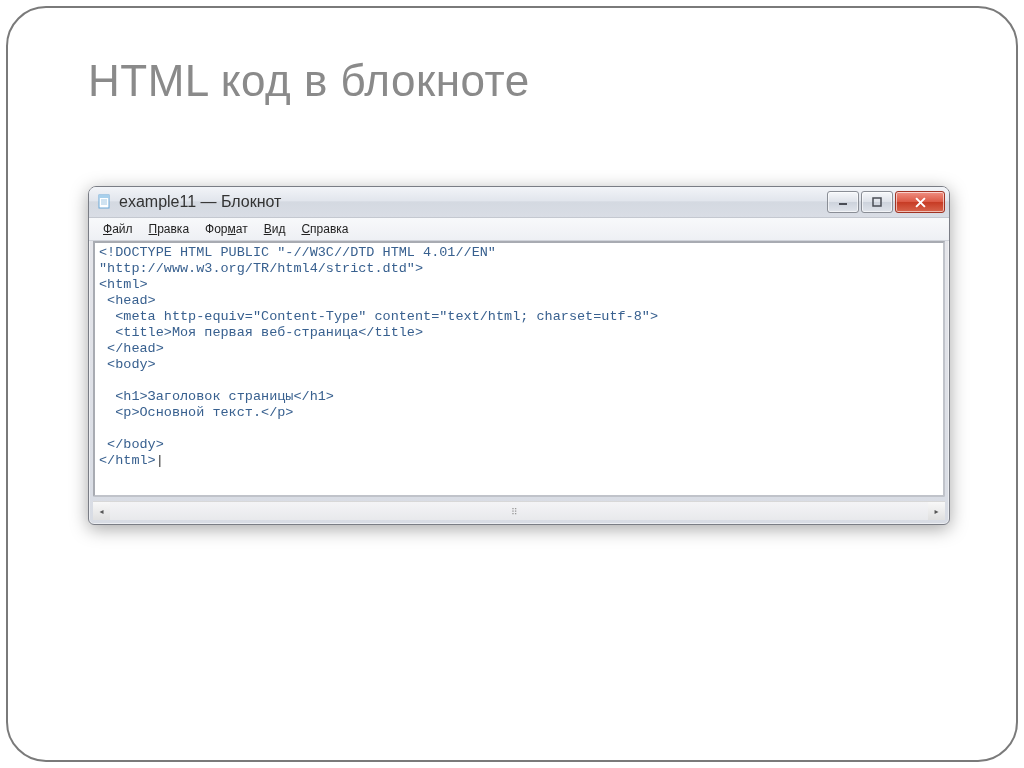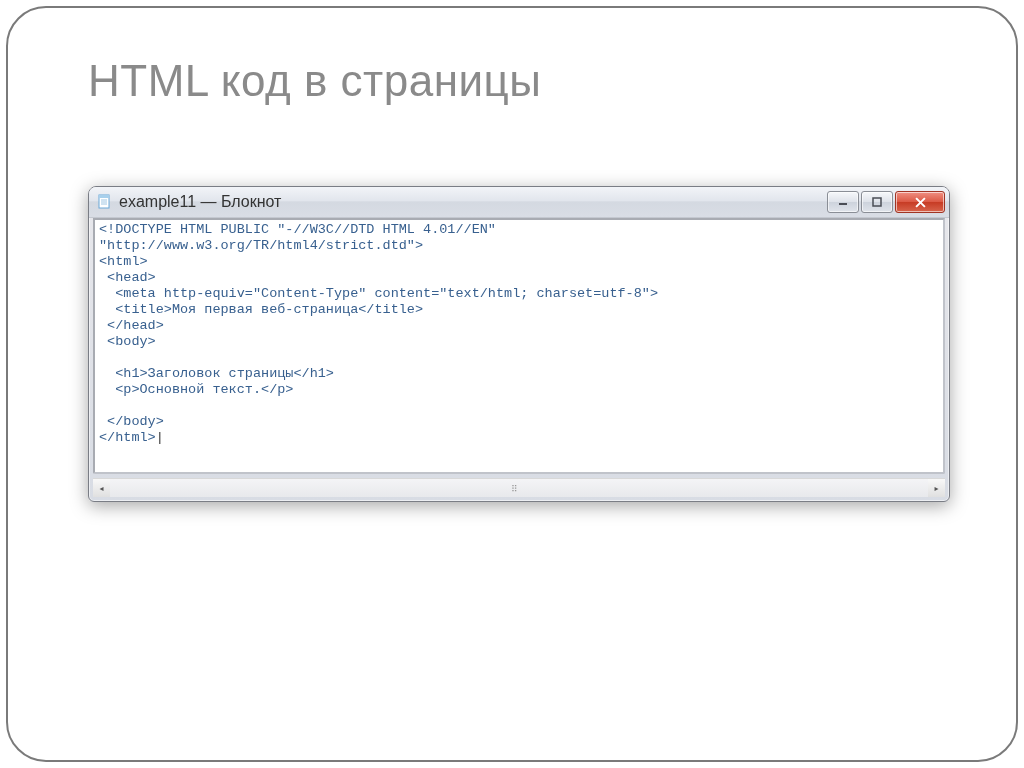--- a/index.html
+++ b/index.html
@@ -163,21 +163,21 @@
     letter-spacing: -1px;
   }
   .inner-client {
     position: relative;
   }
 </style>
 </head>
 <body>
 
 <div class="slide-frame">
-  <div class="slide-title">HTML код  в страницы</div>
+  <div class="slide-title">HTML код  в блокноте</div>
 
   <div class="window">
     <div class="titlebar">
       <span class="titlebar-icon">
         <svg width="16" height="16" viewBox="0 0 16 16">
           <rect x="2" y="1" width="10" height="13" fill="#fff" stroke="#6aa8d8" stroke-width="1"></rect>
           <rect x="2" y="1" width="10" height="3" fill="#a8d0ec"></rect>
           <line x1="4" y1="6" x2="10" y2="6" stroke="#88b8dc" stroke-width="0.8"></line>
           <line x1="4" y1="8" x2="10" y2="8" stroke="#88b8dc" stroke-width="0.8"></line>
           <line x1="4" y1="10" x2="10" y2="10" stroke="#88b8dc" stroke-width="0.8"></line>
@@ -196,20 +196,27 @@
             </svg>
         </div>
         <div class="win-btn close">
           <svg width="11" height="11" viewBox="0 0 10 10">
               <path d="M1 1 L9 9 M9 1 L1 9" stroke="#fff" stroke-width="1.8"></path>
             </svg>
         </div>
       </div>
     </div>
 
+    <div class="menubar">
+      <span class="menu-item"><u>Ф</u><span>айл</span></span>
+      <span class="menu-item"><u>П</u><span>равка</span></span>
+      <span class="menu-item">Фор<u>м</u>ат</span>
+      <span class="menu-item"><u>В</u>ид</span>
+      <span class="menu-item"><u>С</u>правка</span>
+    </div>
 
     <div class="inner-client">
       <div class="text-area-wrap">
         <div class="text-content"><span id="code-body">&lt;!DOCTYPE HTML PUBLIC "-//W3C//DTD HTML 4.01//EN"
 "http://www.w3.org/TR/html4/strict.dtd"&gt;
 &lt;html&gt;
  &lt;head&gt;
   &lt;meta http-equiv="Content-Type" content="text/html; charset=utf-8"&gt;
   &lt;title&gt;Моя первая веб-страница&lt;/title&gt;
  &lt;/head&gt;

